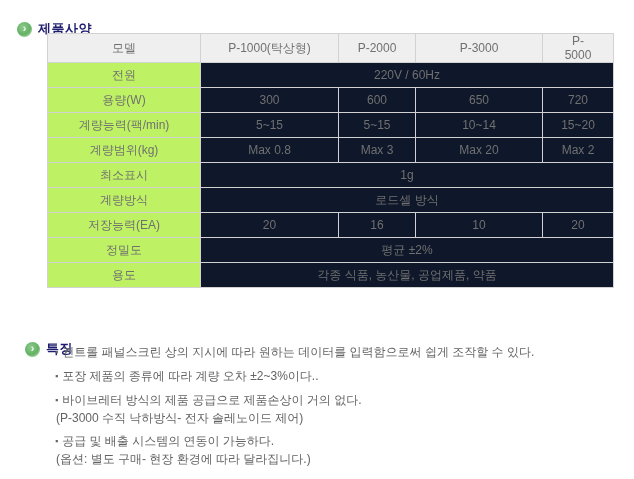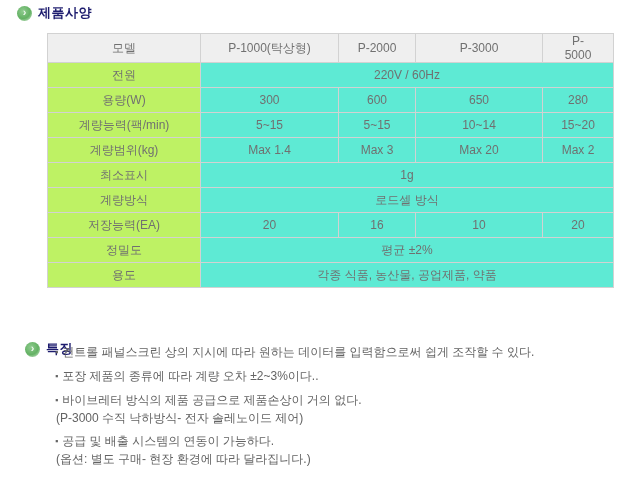--- a/index.html
+++ b/index.html
@@ -10,21 +10,21 @@
     color: #6b6b6b;
     overflow: hidden;
   }
   .page { position: relative; width: 634px; height: 479px; }
 
   
   .section-header {
     display: flex; align-items: center;
     margin-left: 17px;
   }
-  .section-header.specs { padding-top: 4px; }
+  .section-header.specs { padding-top: 20px; }
   .section-header.features { margin-top: 17px; }
   .circle-icon {
     width: 15px; height: 15px;
     border-radius: 50%;
     background: radial-gradient(circle at 40% 35%, #8fcb8f 0%, #63b163 55%, #b9ddb9 85%, #d9eed9 100%);
     color: #eef8ee;
     font-size: 11px; font-weight: bold;
     line-height: 14px; text-align: center;
     display: inline-block;
     flex: 0 0 auto;
@@ -49,21 +49,21 @@
   table.spec th, table.spec td {
     border: 1px solid #d2d2d2;
     height: 25px;
     text-align: center;
     vertical-align: middle;
     font-weight: normal;
     padding: 0 16px;
   }
   table.spec th { background: #efefef; }
   table.spec td.rowlabel { background: #bef264; }
-  table.spec td { background: #5eead4; }
+  table.spec td { background: #0f172a; }
 
   
   .features-list {
     position: absolute; left: 55px; top: 344px;
     width: 560px;
     font-size: 12px;
     color: #636363;
     line-height: 17px;
   }
   .feature-item { margin-bottom: 6px; }
@@ -103,32 +103,32 @@
       </tr>
       <tr>
         <td class="rowlabel">전원</td>
         <td colspan="4">220V / 60Hz</td>
       </tr>
       <tr>
         <td class="rowlabel">용량(W)</td>
         <td>300</td>
         <td>600</td>
         <td>650</td>
-        <td>280</td>
+        <td>720</td>
       </tr>
       <tr>
         <td class="rowlabel">계량능력(팩/min)</td>
         <td>5~15</td>
         <td>5~15</td>
         <td>10~14</td>
         <td>15~20</td>
       </tr>
       <tr>
         <td class="rowlabel">계량범위(kg)</td>
-        <td>Max 1.4</td>
+        <td>Max 0.8</td>
         <td>Max 3</td>
         <td>Max 20</td>
         <td>Max 2</td>
       </tr>
       <tr>
         <td class="rowlabel">최소표시</td>
         <td colspan="4">1g</td>
       </tr>
       <tr>
         <td class="rowlabel">계량방식</td>

